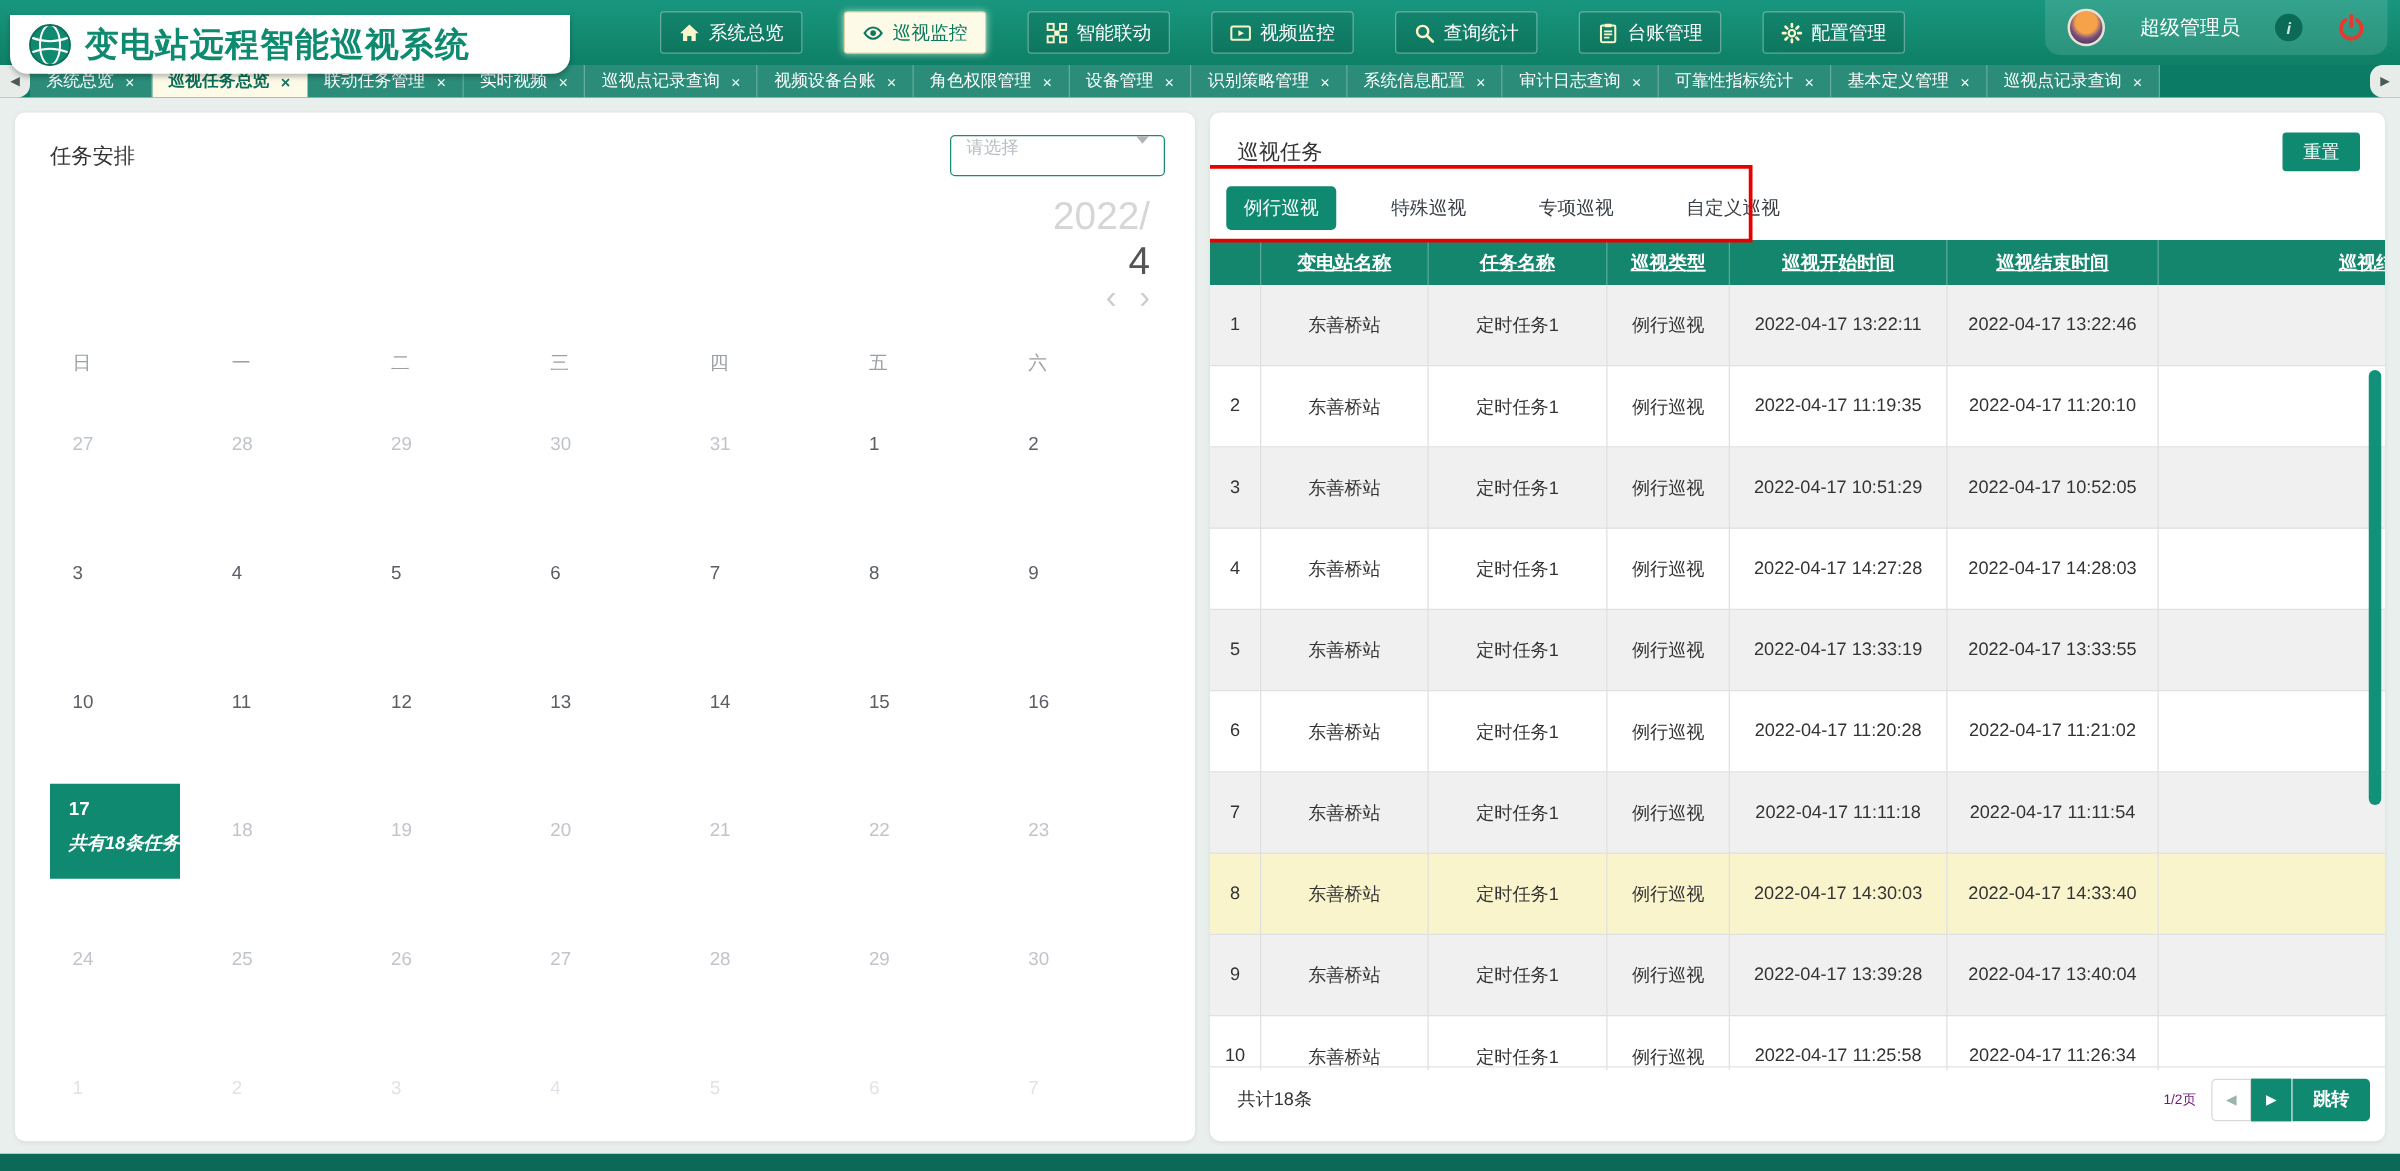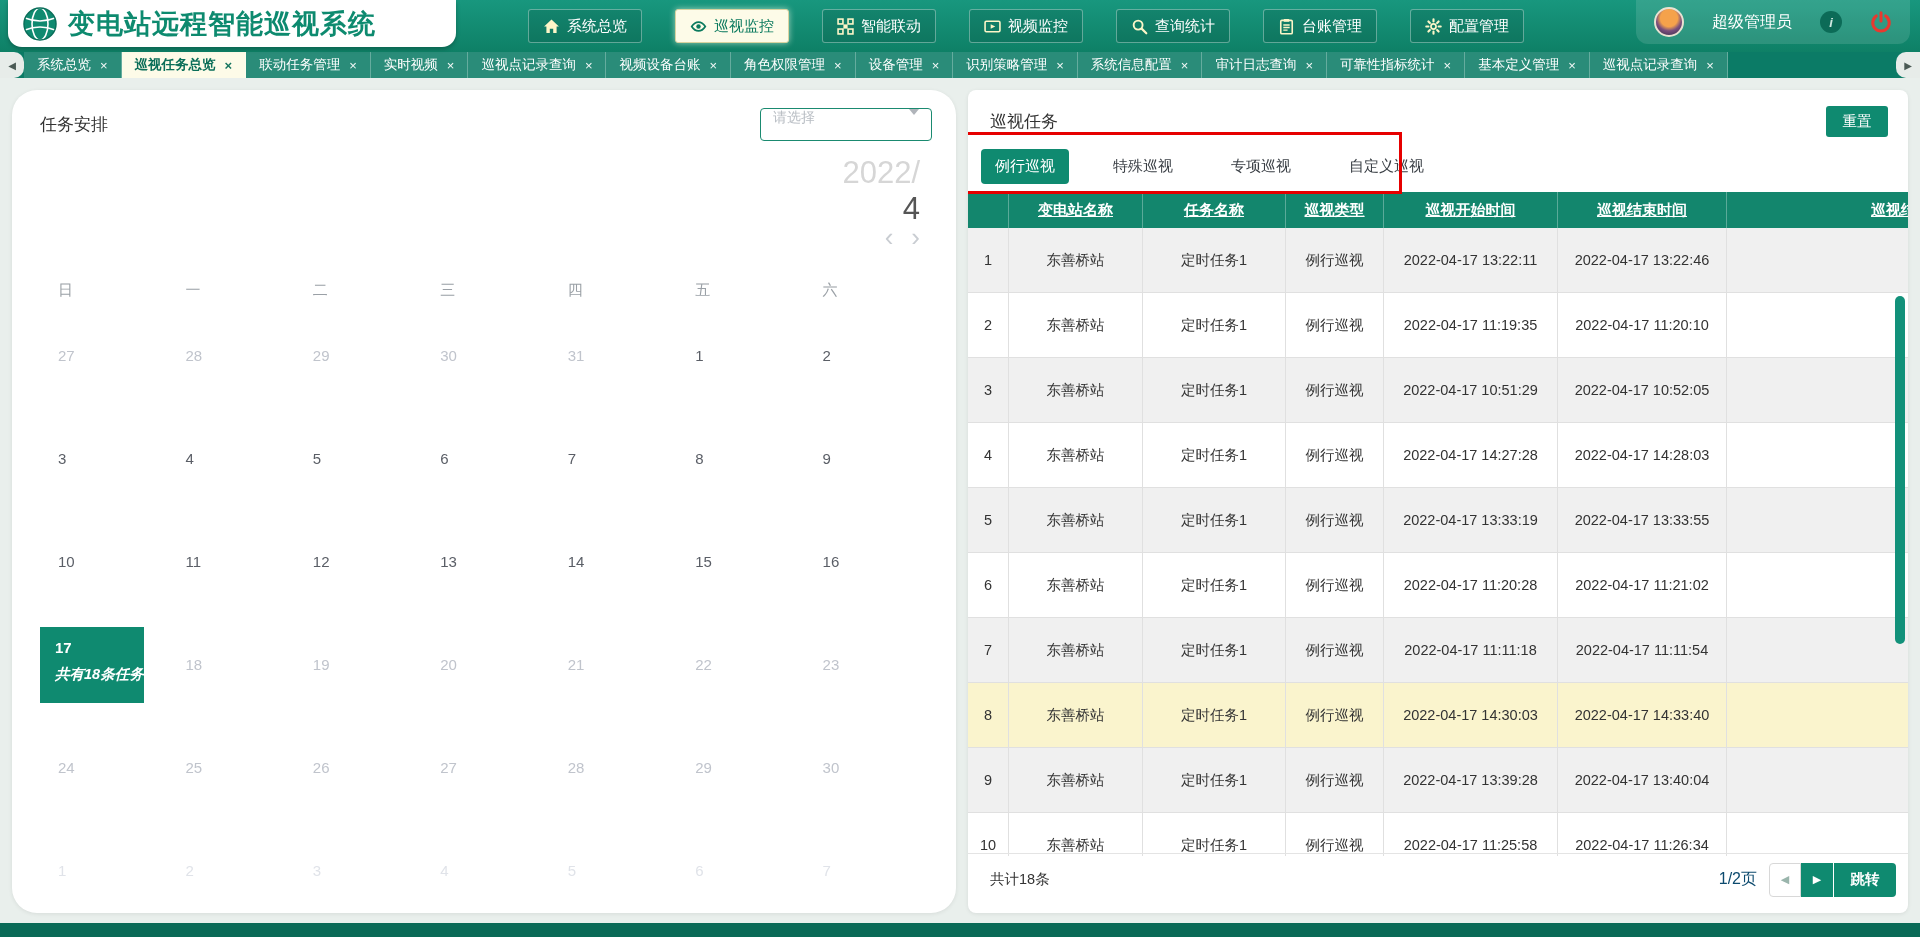--- a/index.html
+++ b/index.html
@@ -13,21 +13,21 @@
     --page-bg:#e9efec;
     --stripe:#f0f0f0;
     --hl:#faf4cd;
   }
   *{box-sizing:border-box;margin:0;padding:0;font-family:"Liberation Sans","DejaVu Sans",sans-serif;}
   html,body{width:1920px;height:937px;overflow:hidden;background:var(--page-bg);}
   #page{position:relative;width:1920px;height:937px;}
 
   
   .header{position:relative;height:52px;background:linear-gradient(var(--header-top),var(--header-bottom));}
-  .logo-pill{position:absolute;left:8px;top:0;width:448px;height:47px;background:#fff;border-radius:0 0 14px 14px;
+  .logo-pill{position:absolute;left:8px;top:12px;width:448px;height:47px;background:#fff;border-radius:0 0 14px 14px;
              box-shadow:0 2px 4px rgba(0,0,0,.25);display:flex;align-items:center;padding:0 14px;gap:10px;}
   .logo-globe{width:36px;height:36px;flex:0 0 36px;}
   .app-title{font-size:27px;font-weight:700;color:#0d8a6f;letter-spacing:1px;white-space:nowrap;}
   .nav{position:absolute;left:528px;top:9px;display:flex;gap:33px;}
   .nav-btn{height:34px;display:flex;align-items:center;gap:7px;padding:0 14px;border:1px solid rgba(255,255,255,.35);
            border-radius:3px;background:rgba(0,0,0,.10);color:#fff;font-size:15px;cursor:pointer;white-space:nowrap;}
   .nav-btn .icn{width:17px;height:17px;display:inline-flex;color:#fdf6c8;}
   .nav-btn.active{background:var(--cream);color:#0b7a5e;border-color:#d8d3a0;box-shadow:0 0 6px rgba(255,255,240,.6);}
   .nav-btn.active .icn{color:#0b7a5e;}
   .user-area{position:absolute;right:10px;top:0;height:44px;background:rgba(255,255,255,.12);
@@ -47,21 +47,21 @@
   .tab-scroll.right{border-radius:10px 0 0 10px;}
   .tabs{flex:1;display:flex;overflow:hidden;}
   .tab{display:flex;align-items:center;gap:9px;padding:0 13px;font-size:13.5px;color:#fff;white-space:nowrap;
        background:rgba(255,255,255,.13);border-right:1px solid rgba(255,255,255,.28);cursor:pointer;}
   .tab .x{font-size:13px;opacity:.95;}
   .tab.active{background:var(--cream);color:#0a6e58;font-weight:700;}
 
   
   .main{position:absolute;top:78px;left:0;right:0;bottom:14px;padding:12px 12px 10px;display:flex;gap:12px;}
   .panel{background:#fff;border-radius:8px;box-shadow:0 1px 4px rgba(0,0,0,.08);position:relative;}
-  .left-panel{width:944px;flex:0 0 944px;overflow:hidden;border-radius:25px;}
+  .left-panel{width:944px;flex:0 0 944px;overflow:hidden;}
   .right-panel{flex:1;overflow:hidden;}
 
   
   .lp-head{display:flex;align-items:center;justify-content:space-between;padding:18px 24px 0 28px;}
   .lp-title,.rp-title{font-size:17px;color:#333;}
   .select{width:172px;height:33px;border:1px solid #1a8a70;border-radius:4px;display:flex;
           justify-content:space-between;padding:0 12px;color:#b9bec4;font-size:14px;background:#fff;cursor:pointer;}
   .select .arrow{width:0;height:0;border-left:5px solid transparent;border-right:5px solid transparent;border-top:6px solid #b0b4ba;}
   .cal-title-row{display:flex;align-items:flex-end;margin:14px 36px 0 32px;flex-direction:column;}
   .cal-year{font-size:31px;color:#d6d6d6;}
@@ -106,21 +106,21 @@
   .t-head .wide-inner{font-weight:700;}
   .result-cell{flex-direction:column;justify-content:center;gap:7px;align-items:flex-start;}
   .result-cell .wide-inner{line-height:1.25;}
   .scrollbar{position:absolute;right:3px;top:104px;width:10px;height:640px;}
   .scrollbar .thumb{position:absolute;top:0;left:0;width:10px;height:348px;background:#12917a;border-radius:5px;cursor:grab;}
 
   .t-footer{position:absolute;left:0;right:0;bottom:8px;height:52px;border-top:1px solid #e4e4e4;
             display:flex;align-items:center;padding:0 12px 0 22px;}
   .total{font-size:14.5px;color:#333;}
   .pager{margin-left:auto;display:flex;align-items:center;gap:10px;}
-  .page-ind{font-size:16px;color:#0c4a6e;margin-right:2px;margin-left:16px;}
+  .page-ind{font-size:11px;color:#701a75;margin-right:2px;margin-left:16px;}
   .pg-btn{width:32px;height:34px;display:flex;align-items:center;justify-content:center;font-size:11px;border:1px solid #d8d8d8;cursor:pointer;}
   .pg-prev{background:#fff;color:#9ab5ac;border-radius:4px 0 0 4px;}
   .pg-next{background:var(--brand);color:#fff;border-color:var(--brand);border-radius:0;}
   .jump-btn{width:62px;height:34px;border-radius:0 4px 4px 0;font-weight:700;margin-left:1px;}
 
   .bottom-strip{position:absolute;left:0;right:0;bottom:0;height:14px;background:#0a6a57;}
 </style>
 </head>
 <body>
 

